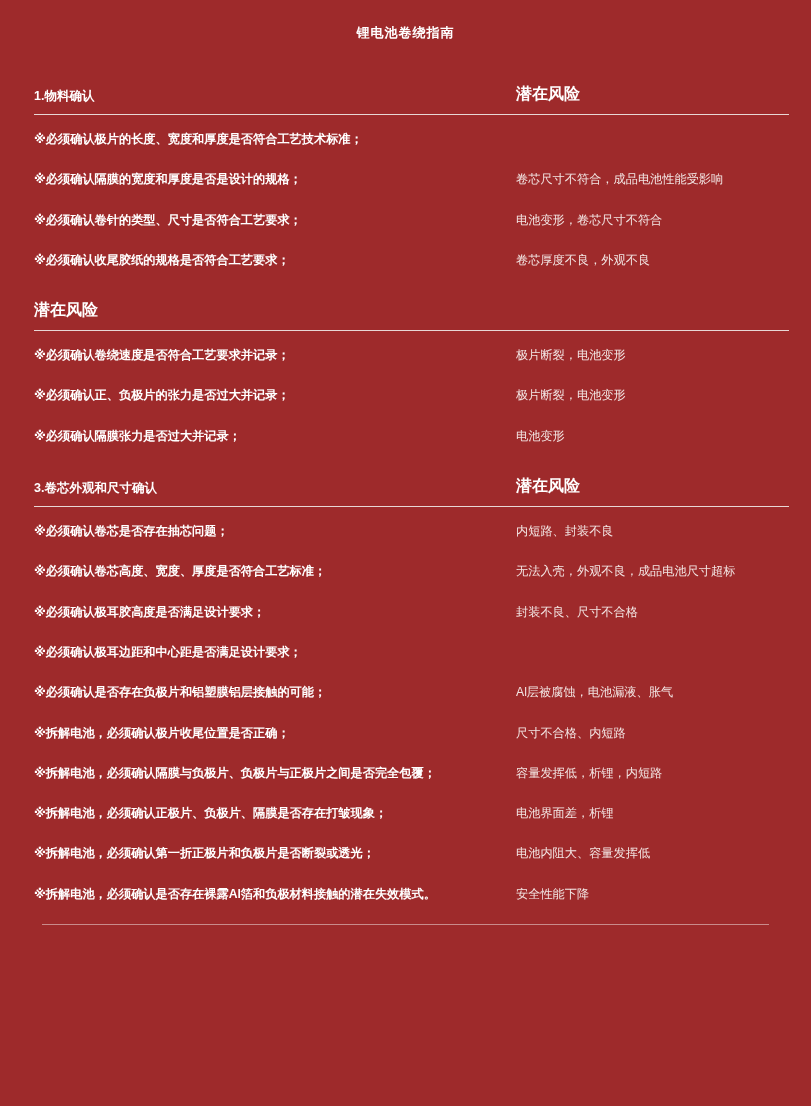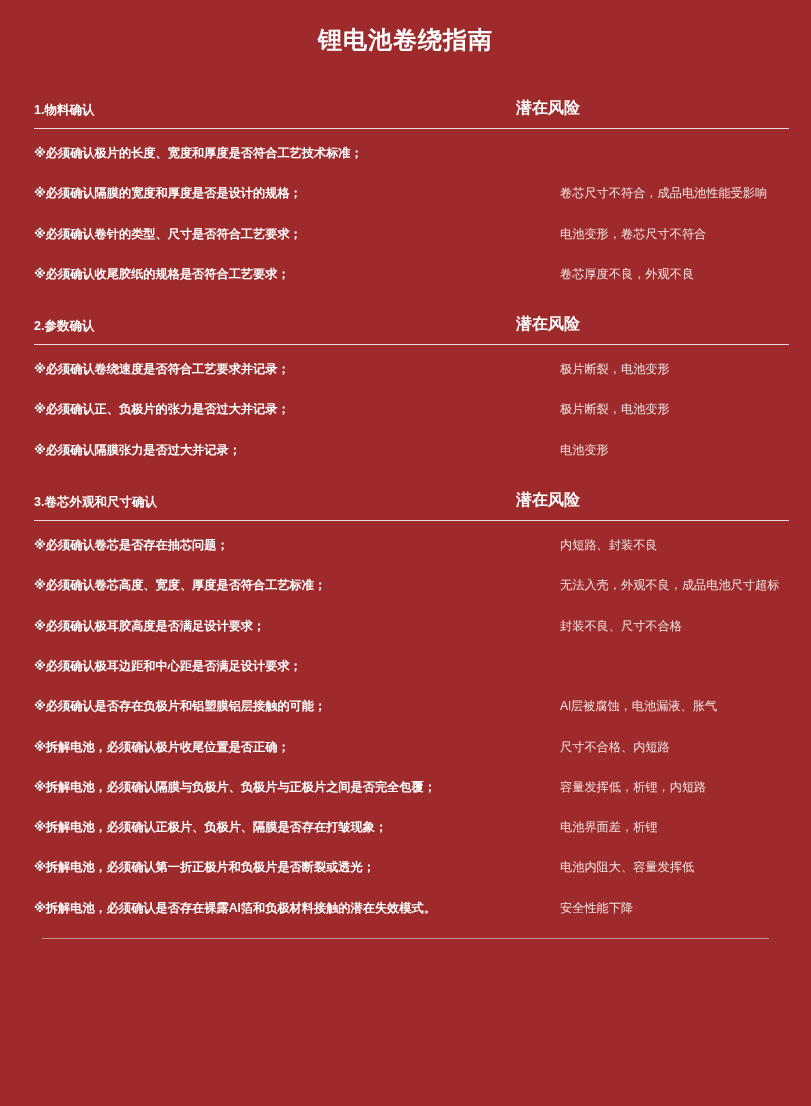--- a/index.html
+++ b/index.html
@@ -14,21 +14,21 @@
     color: #ffffff;
   }
   .page {
     width: 811px;
     box-sizing: border-box;
     padding: 0 18px 14px 18px;
     background: #9e2a2b;
   }
   .doc-title {
     text-align: center;
-    font-size: 24px;
+    font-size: 13px;
     font-weight: bold;
     letter-spacing: 1px;
     padding: 24px 0 26px 0;
     color: #ffffff;
   }
   .section {
     margin-bottom: 4px;
     margin-left: 12px;
   }
   .section-header {
@@ -50,21 +50,20 @@
   }
   .rule {
     height: 0;
     border-top: 1px solid #e8d7d5;
     margin: 0 4px 4px 4px;
   }
   .row {
     display: flex;
     align-items: center;
     padding: 11px 4px 11px 4px;
-    gap: 44px;
   }
   .row .cell-item {
     width: 482px;
     font-size: 12.2px;
     line-height: 1.5;
     font-weight: bold;
     color: #ffffff;
     padding-right: 10px;
     box-sizing: border-box;
   }
@@ -105,21 +104,20 @@
       <div class="cell-risk">电池变形，卷芯尺寸不符合</div>
     </div>
     <div class="row">
       <div class="cell-item">※必须确认收尾胶纸的规格是否符合工艺要求；</div>
       <div class="cell-risk">卷芯厚度不良，外观不良</div>
     </div>
   </div>
 
   <div class="section">
     <div class="section-header">
-      <div class="sh-left">2.参数确认</div>
       <div class="sh-right">潜在风险</div>
     </div>
     <div class="rule"></div>
 
     <div class="row">
       <div class="cell-item">※必须确认卷绕速度是否符合工艺要求并记录；</div>
       <div class="cell-risk">极片断裂，电池变形</div>
     </div>
     <div class="row">
       <div class="cell-item">※必须确认正、负极片的张力是否过大并记录；</div>

